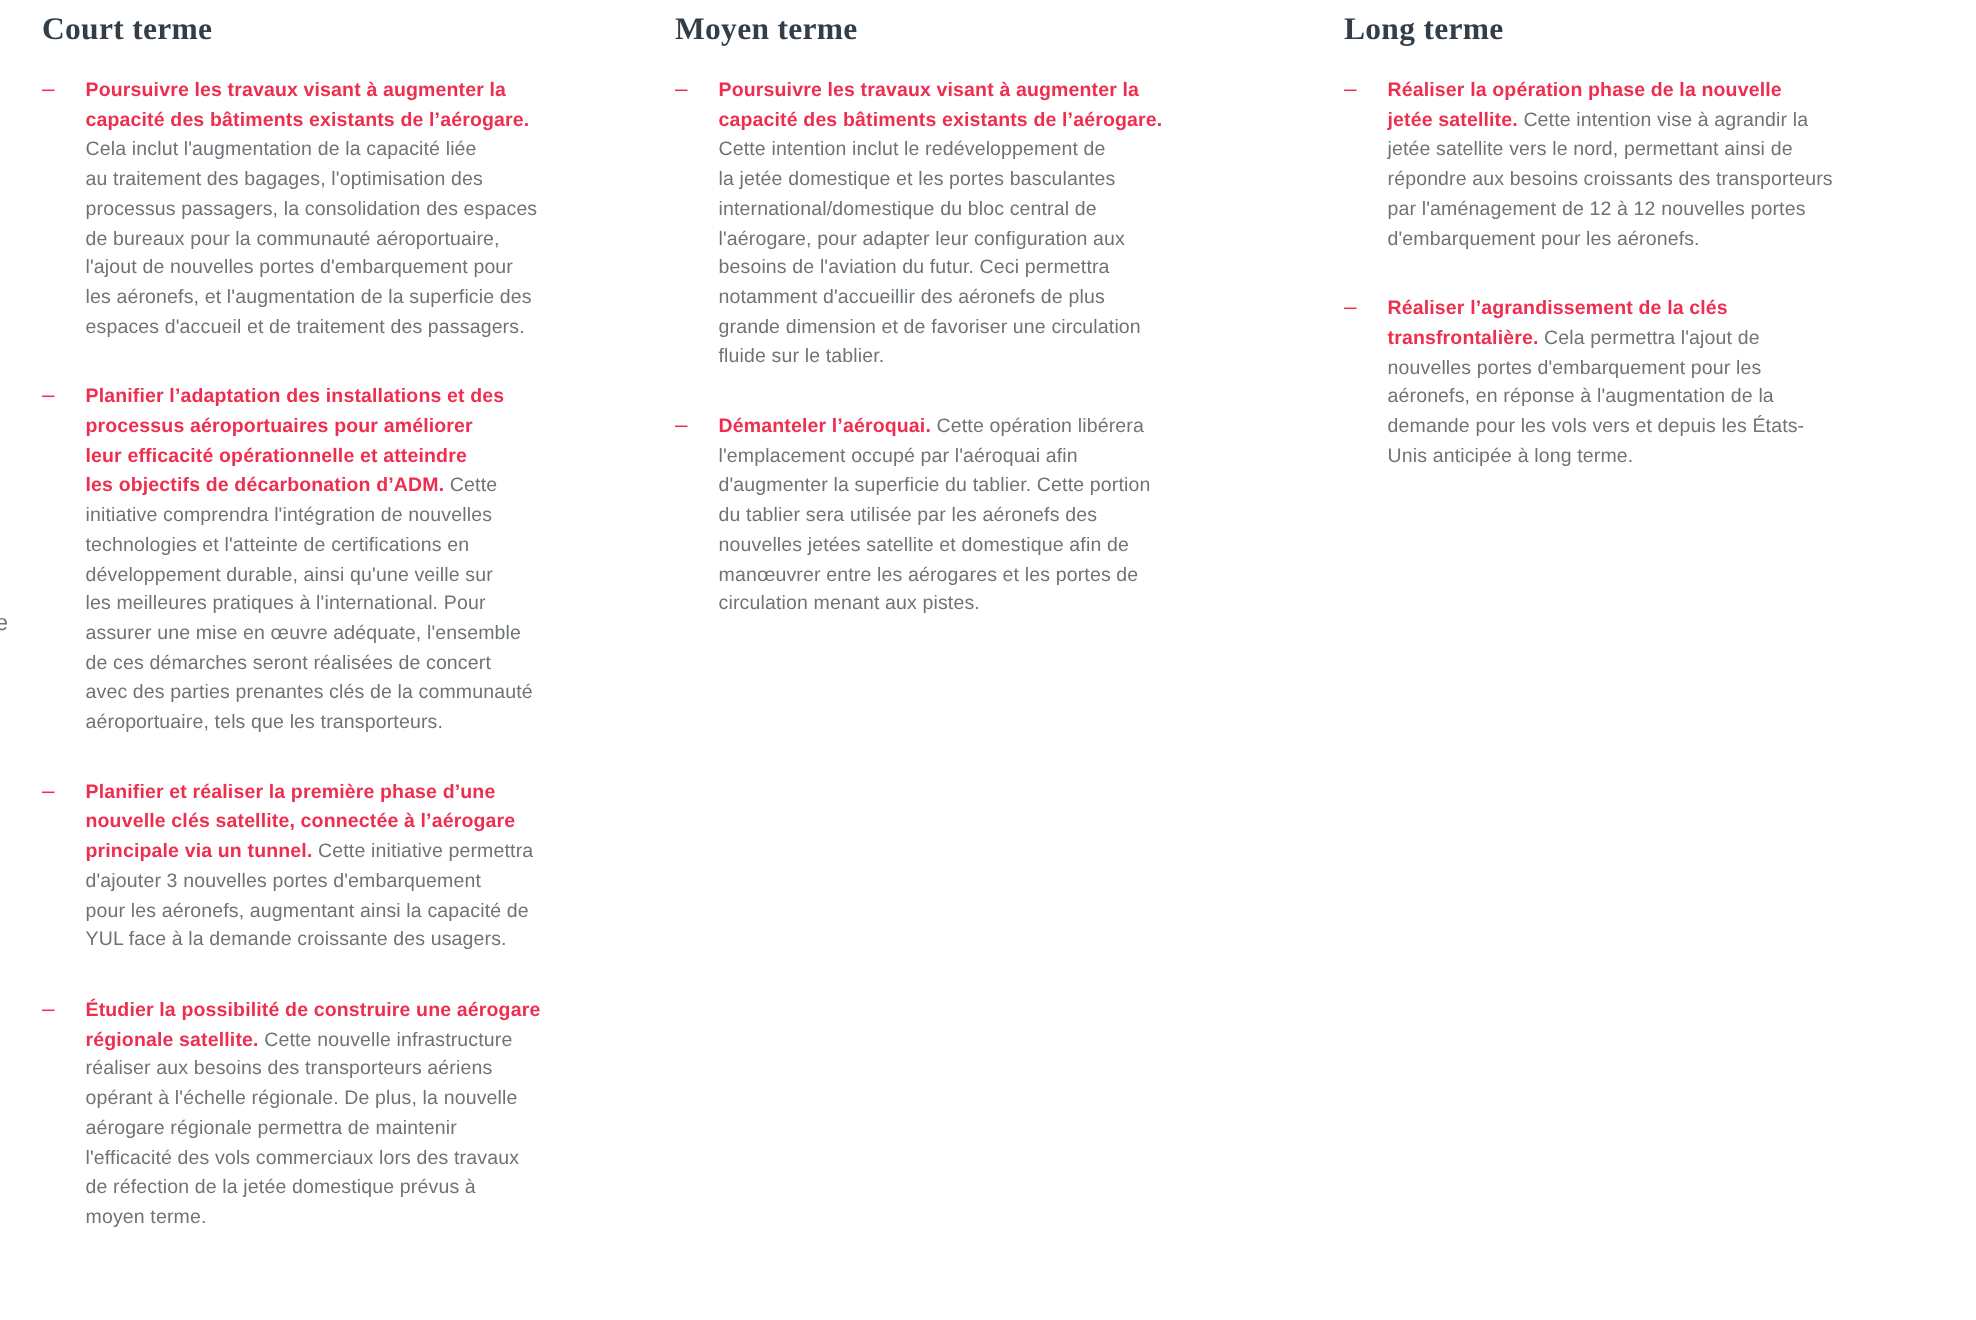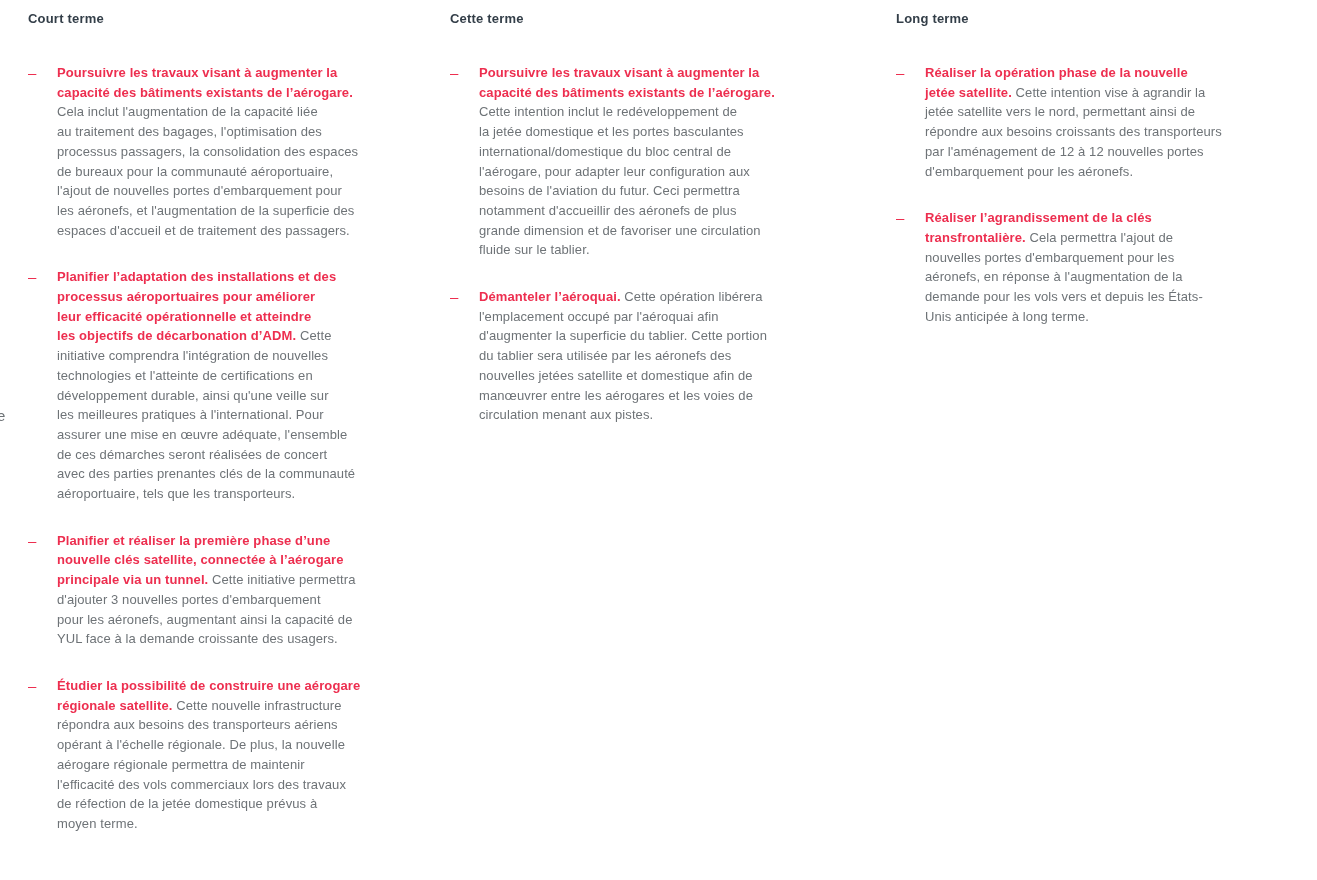--- a/index.html
+++ b/index.html
@@ -23,26 +23,27 @@
   }
   .col {
     position: absolute;
     top: 9px;
     width: 440px;
   }
   .col-1 { left: 28px;  }
   .col-2 { left: 450px; }
   .col-3 { left: 896px; }
   .col-header {
-    margin: 0 0 34px 0;
-    font-size: 13px;
+    margin: 0 0 21px 0;
+    font-size: 21px;
     line-height: 20px;
     font-weight: 700;
     letter-spacing: 0.2px;
     color: var(--heading);
+    font-family: Liberation Serif, serif;
   }
   .item {
     display: flex;
     align-items: flex-start;
     margin: 0 0 27px 0;
   }
   .dash {
     flex: 0 0 29px;
     width: 29px;
     color: var(--accent);
@@ -115,31 +116,31 @@
 principale via un tunnel.</strong><span> Cette initiative permettra
 d'ajouter 3 nouvelles portes d'embarquement
 pour les aéronefs, augmentant ainsi la capacité de
 YUL face à la demande croissante des usagers.</span></p>
   </div>
 
   <div class="item">
     <span class="dash">–</span>
     <p class="item-text"><strong class="lead">Étudier la possibilité de construire une aérogare
 régionale satellite.</strong><span> Cette nouvelle infrastructure
-répondra aux besoins des transporteurs aériens
+réaliser aux besoins des transporteurs aériens
 opérant à l'échelle régionale. De plus, la nouvelle
 aérogare régionale permettra de maintenir
 l'efficacité des vols commerciaux lors des travaux
 de réfection de la jetée domestique prévus à
 moyen terme.</span></p>
   </div>
 </section>
 
 <section class="col col-2">
-  <h2 class="col-header">Cette terme</h2>
+  <h2 class="col-header">Moyen terme</h2>
 
   <div class="item">
     <span class="dash">–</span>
     <p class="item-text"><strong class="lead">Poursuivre les travaux visant à augmenter la
 capacité des bâtiments existants de l’aérogare.</strong><span>
 Cette intention inclut le redéveloppement de
 la jetée domestique et les portes basculantes
 international/domestique du bloc central de
 l'aérogare, pour adapter leur configuration aux
 besoins de l'aviation du futur. Ceci permettra
@@ -148,21 +149,21 @@
 fluide sur le tablier.</span></p>
   </div>
 
   <div class="item">
     <span class="dash">–</span>
     <p class="item-text"><strong class="lead">Démanteler l’aéroquai.</strong><span> Cette opération libérera
 l'emplacement occupé par l'aéroquai afin
 d'augmenter la superficie du tablier. Cette portion
 du tablier sera utilisée par les aéronefs des
 nouvelles jetées satellite et domestique afin de
-manœuvrer entre les aérogares et les voies de
+manœuvrer entre les aérogares et les portes de
 circulation menant aux pistes.</span></p>
   </div>
 </section>
 
 <section class="col col-3">
   <h2 class="col-header">Long terme</h2>
 
   <div class="item">
     <span class="dash">–</span>
     <p class="item-text"><strong class="lead">Réaliser la opération phase de la nouvelle

